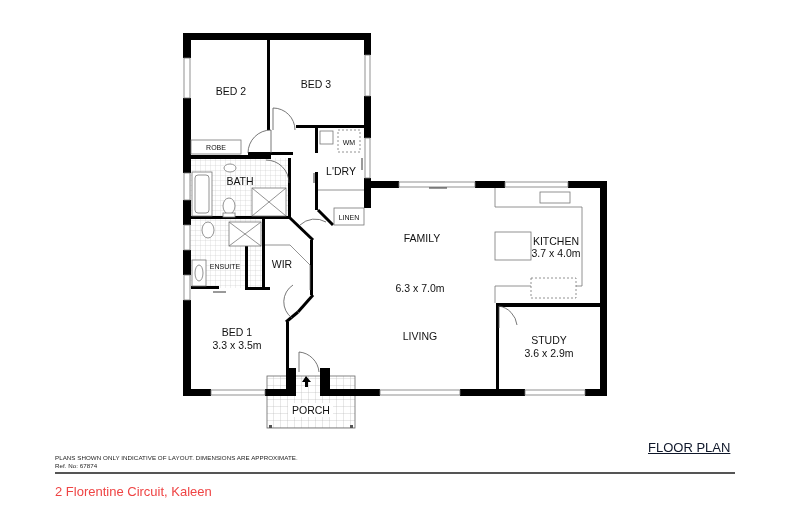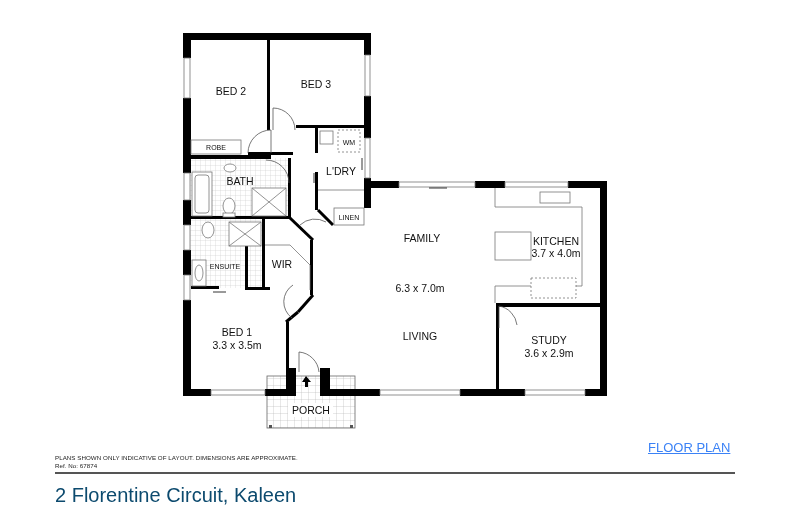--- a/index.html
+++ b/index.html
@@ -1,23 +1,23 @@
 <!DOCTYPE html>
 <html><head>
 <meta charset="utf-8">
 <style>
   html, body { margin: 0; padding: 0; background: #ffffff; }
   body { width: 790px; height: 527px; position: relative; overflow: hidden; font-family: "Liberation Sans", sans-serif; }
   #plan { position: absolute; left: 0; top: 0; }
   .room-label { font-family: "Liberation Sans", sans-serif; font-size: 10.5px; fill: #111; text-anchor: middle; }
   .small-label { font-family: "Liberation Sans", sans-serif; font-size: 7px; fill: #111; text-anchor: middle; }
   .disclaimer { position: absolute; left: 55px; top: 454px; font-size: 6.2px; color: #222; line-height: 8px; letter-spacing: 0.05px; }
-  .floor-title { position: absolute; left: 648px; top: 440px; font-size: 13px; color: #3b82f6; text-decoration: underline; }
+  .floor-title { position: absolute; left: 648px; top: 440px; font-size: 13px; color: #0f172a; text-decoration: underline; }
   .rule { position: absolute; left: 55px; top: 472px; width: 680px; height: 2px; background: #555; }
-  .address { position: absolute; left: 55px; top: 484px; font-size: 20px; color: #0c4a6e; }
+  .address { position: absolute; left: 55px; top: 484px; font-size: 13px; color: #ef4444; }
 </style>
 </head>
 <body>
 
 <svg id="plan" width="790" height="527" viewBox="0 0 790 527">
   <defs>
     <pattern id="tile" width="5" height="5" patternUnits="userSpaceOnUse">
       <path d="M5 0 L0 0 0 5" fill="none" stroke="#c8c8c8" stroke-width="0.6"></path>
     </pattern>
     <pattern id="porchtile" width="7" height="7" patternUnits="userSpaceOnUse">

